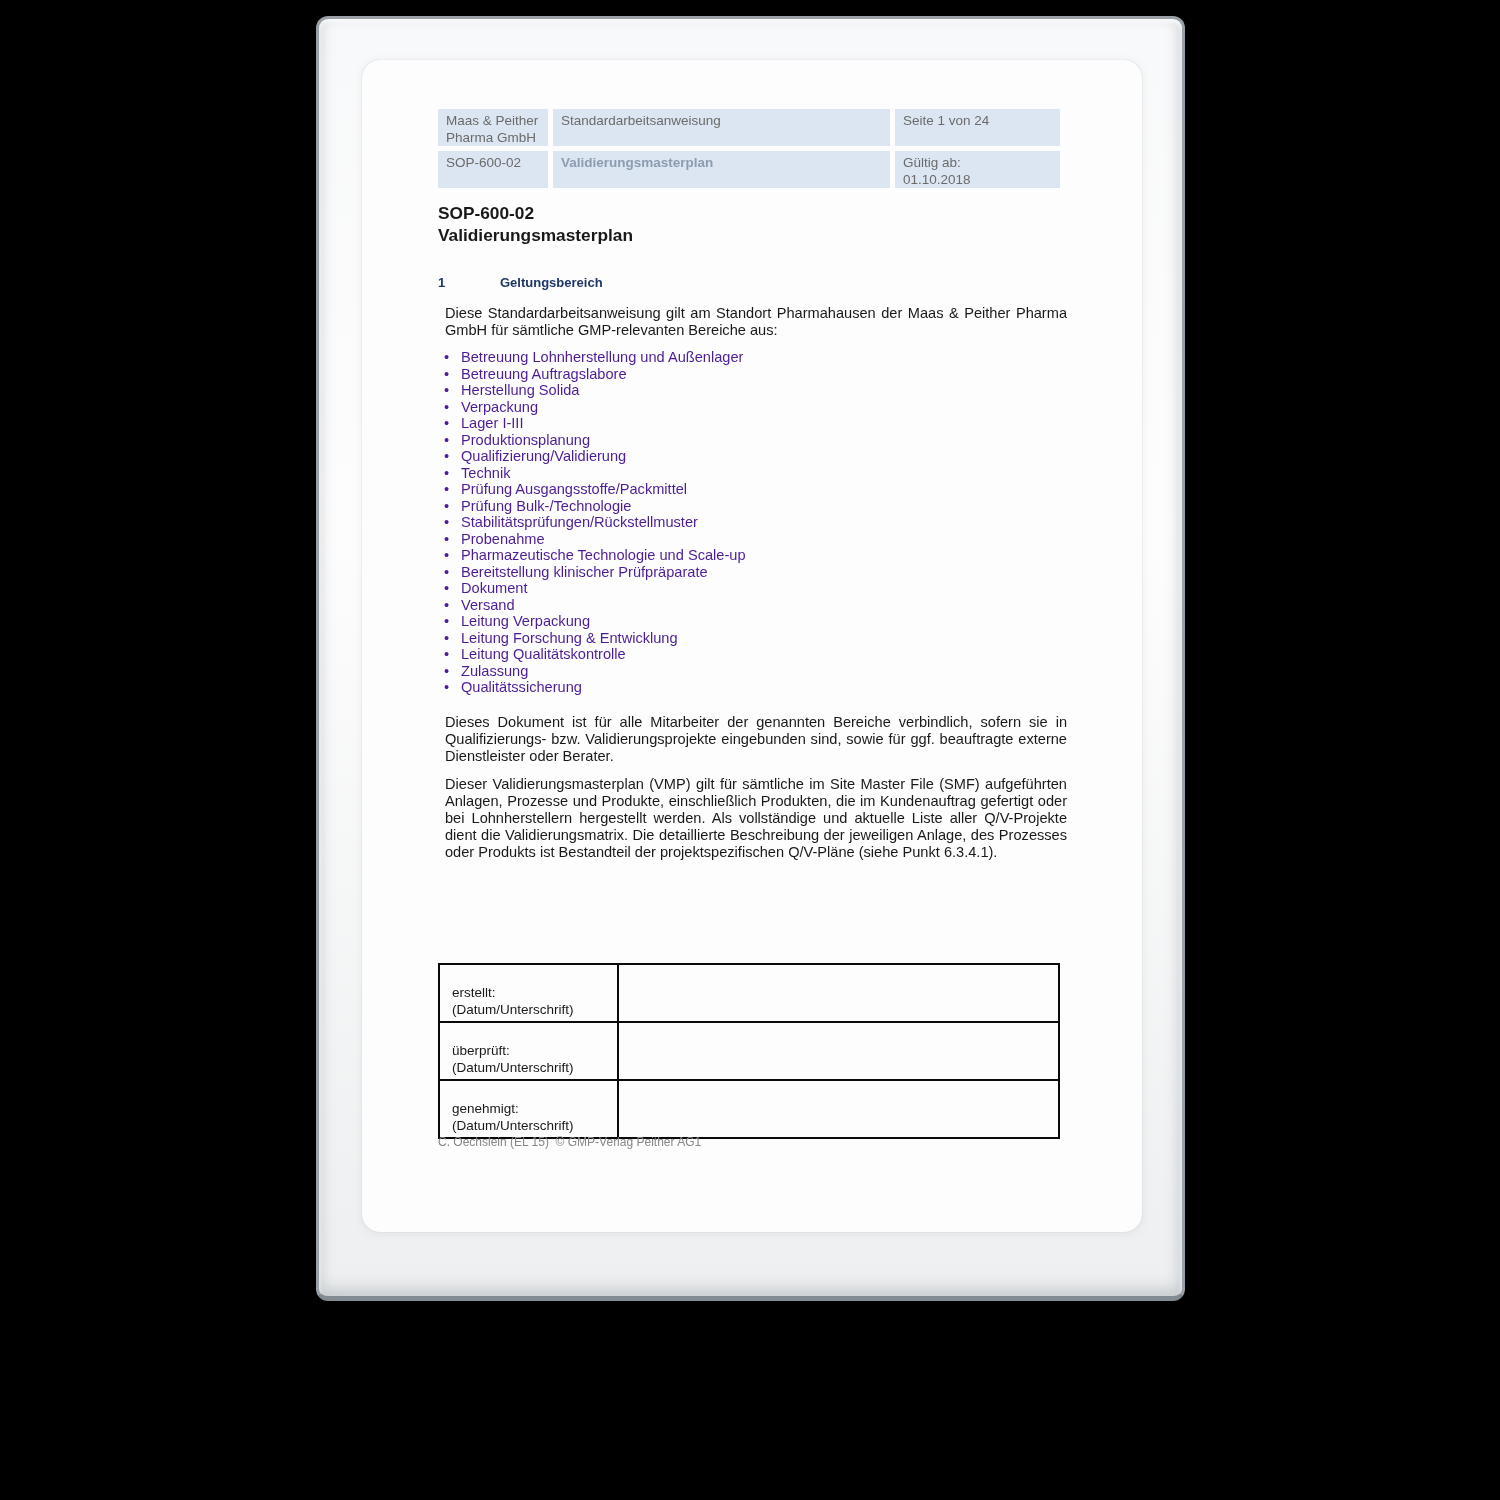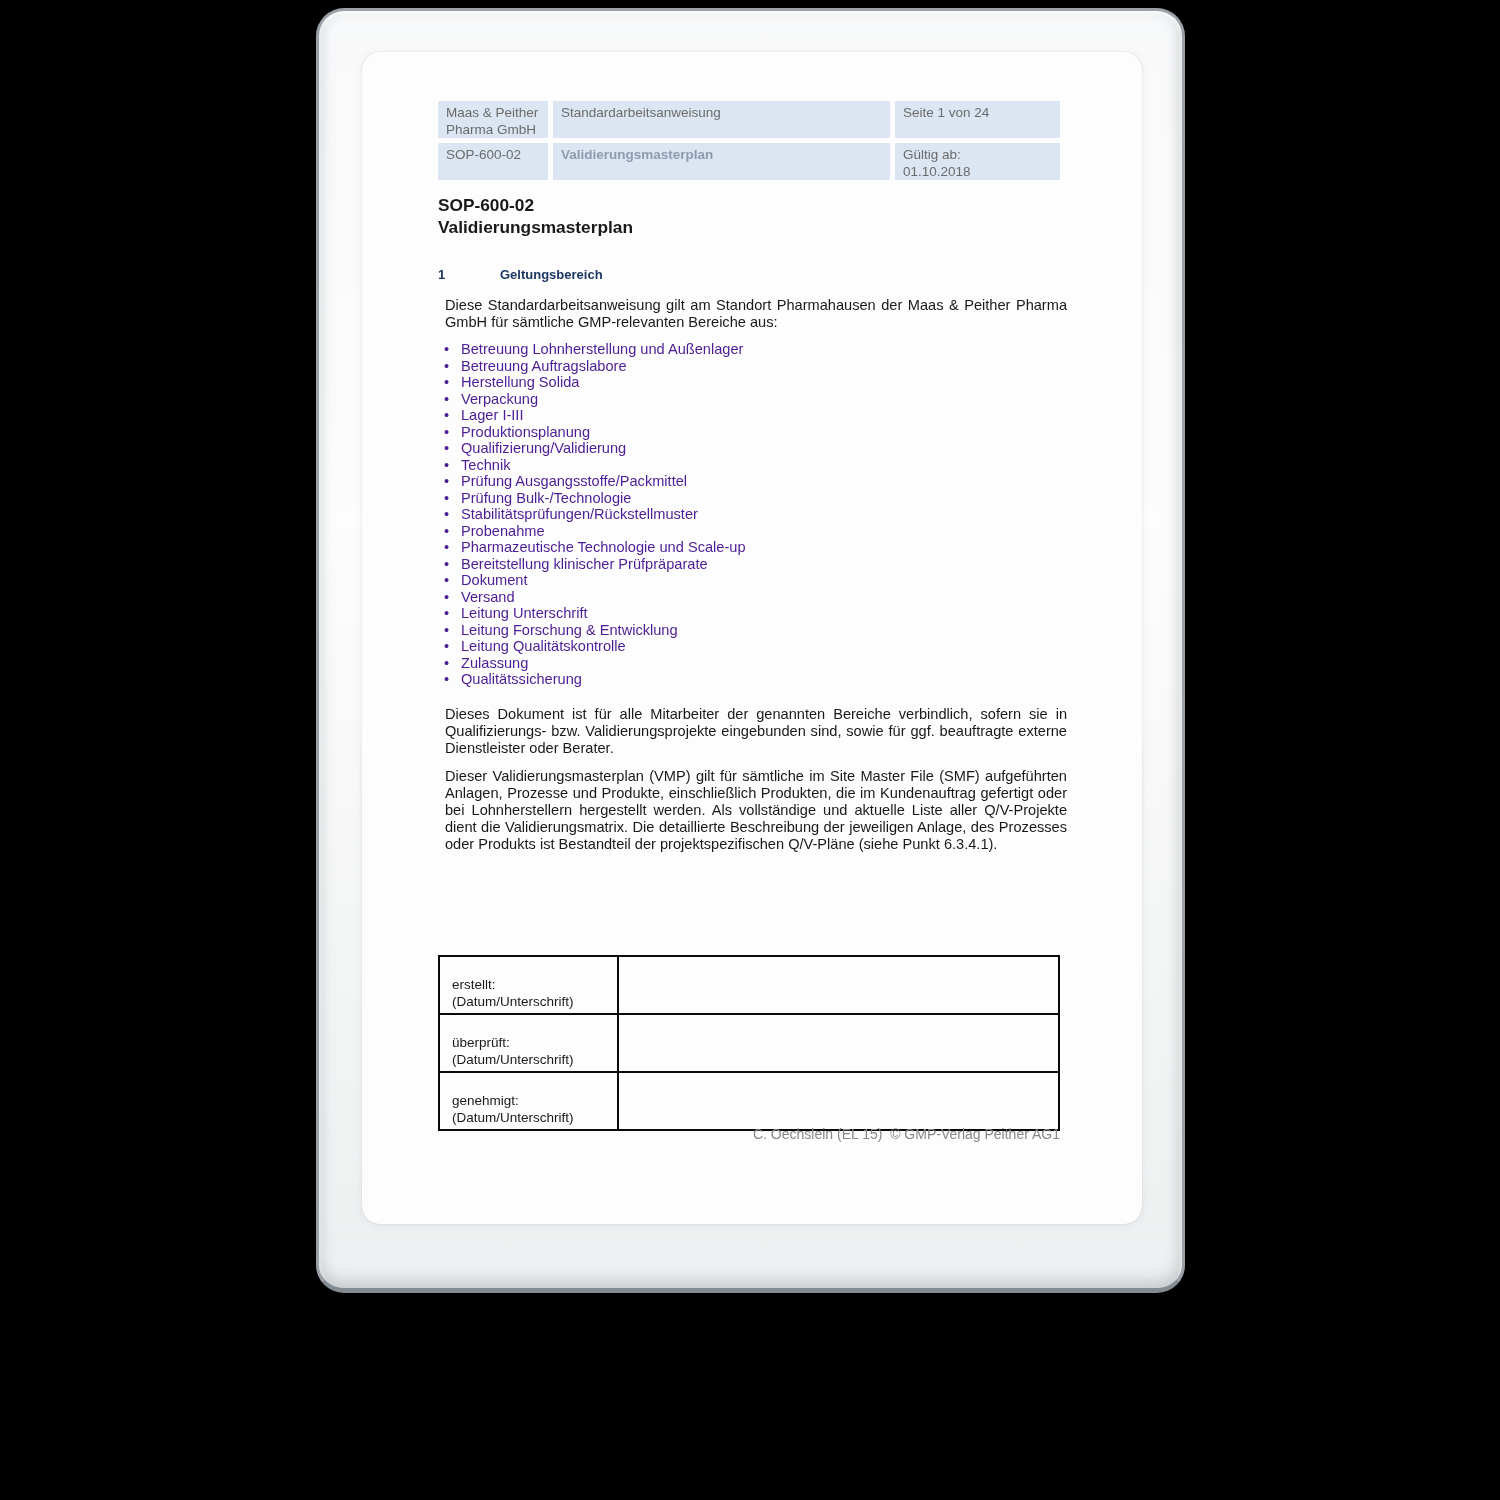--- a/index.html
+++ b/index.html
@@ -2,26 +2,26 @@
 <html><head>
 <meta charset="utf-8">
 <style>
   html,body{margin:0;padding:0;}
   body{
     width:1500px;height:1500px;background:#000;
     font-family:"Liberation Sans", sans-serif;
     position:relative;overflow:hidden;
   }
   .tablet{
-    position:absolute;left:316px;top:8px;width:869px;height:1285px;
+    position:absolute;left:316px;top:16px;width:869px;height:1285px;
     box-sizing:border-box;
     border:3px solid #99a0a7;
     border-top-color:#9aa0a5;
     border-bottom-width:5px;border-bottom-color:#838b93;
-    border-radius:28px;
+    border-radius:12px;
     background:linear-gradient(180deg,#f8f9fa 0%,#fdfdfd 40%,#edeff0 100%);
     box-shadow:
       inset 0 3px 5px rgba(255,255,255,.9),
       inset -5px 0 12px rgba(140,148,156,.18),
       inset 5px 0 12px rgba(140,148,156,.10),
       inset 0 -8px 16px rgba(140,148,156,.28);
   }
   .screen{
     position:absolute;left:43px;top:41px;width:780px;height:1172px;
     background:#fdfdfe;border-radius:18px;
@@ -62,22 +62,22 @@
   .sig-table{top:903px;border-collapse:collapse;width:618px;}
   .sig-table td{
     border:2px solid #0a0a0a;height:40px;box-sizing:border-box;
     vertical-align:top;padding:19px 8px 3px 12px;
     font-size:13.5px;line-height:17px;color:#191919;
   }
   .sig-table td.sig-label{width:178px;}
   .sig-table td.sig-value{width:440px;}
 
   
-  .doc-footer{top:1074px;display:flex;justify-content:flex-end;
-    font-size:14px;line-height:16px;color:#878787;}
+  .doc-footer{top:1074px;display:flex;justify-content:flex-start;
+    font-size:12px;line-height:16px;color:#878787;}
   .doc-footer .left{white-space:pre-wrap;}
 </style>
 </head>
 <body>
 
 <div class="tablet">
   <div class="screen">
 
     <div class="blk doc-header">
       <div class="cell">Maas &amp; Peither Pharma GmbH</div>
@@ -112,21 +112,21 @@
       <li>Qualifizierung/Validierung</li>
       <li>Technik</li>
       <li>Prüfung Ausgangsstoffe/Packmittel</li>
       <li>Prüfung Bulk-/Technologie</li>
       <li>Stabilitätsprüfungen/Rückstellmuster</li>
       <li>Probenahme</li>
       <li>Pharmazeutische Technologie und Scale-up</li>
       <li>Bereitstellung klinischer Prüfpräparate</li>
       <li>Dokument</li>
       <li>Versand</li>
-      <li>Leitung Unterschrift</li>
+      <li>Leitung Verpackung</li>
       <li>Leitung Forschung &amp; Entwicklung</li>
       <li>Leitung Qualitätskontrolle</li>
       <li>Zulassung</li>
       <li>Qualitätssicherung</li>
     </ul>
 
     <p class="blk body-text para1">Dieses Dokument ist für alle Mitarbeiter der genannten Bereiche verbindlich, sofern sie in Qualifizierungs- bzw. Validierungsprojekte eingebunden sind, sowie für ggf. beauftragte externe Dienstleister oder Berater.</p>
     <p class="blk body-text para2">Dieser Validierungsmasterplan (VMP) gilt für sämtliche im Site Master File (SMF) aufgeführten Anlagen, Prozesse und Produkte, einschließlich Produkten, die im Kundenauftrag gefertigt oder bei Lohnherstellern hergestellt werden. Als vollständige und aktuelle Liste aller Q/V-Projekte dient die Validierungsmatrix. Die detaillierte Beschreibung der jeweiligen Anlage, des Prozesses oder Produkts ist Bestandteil der projektspezifischen Q/V-Pläne (siehe Punkt 6.3.4.1).</p>
 
     <table class="blk sig-table">

